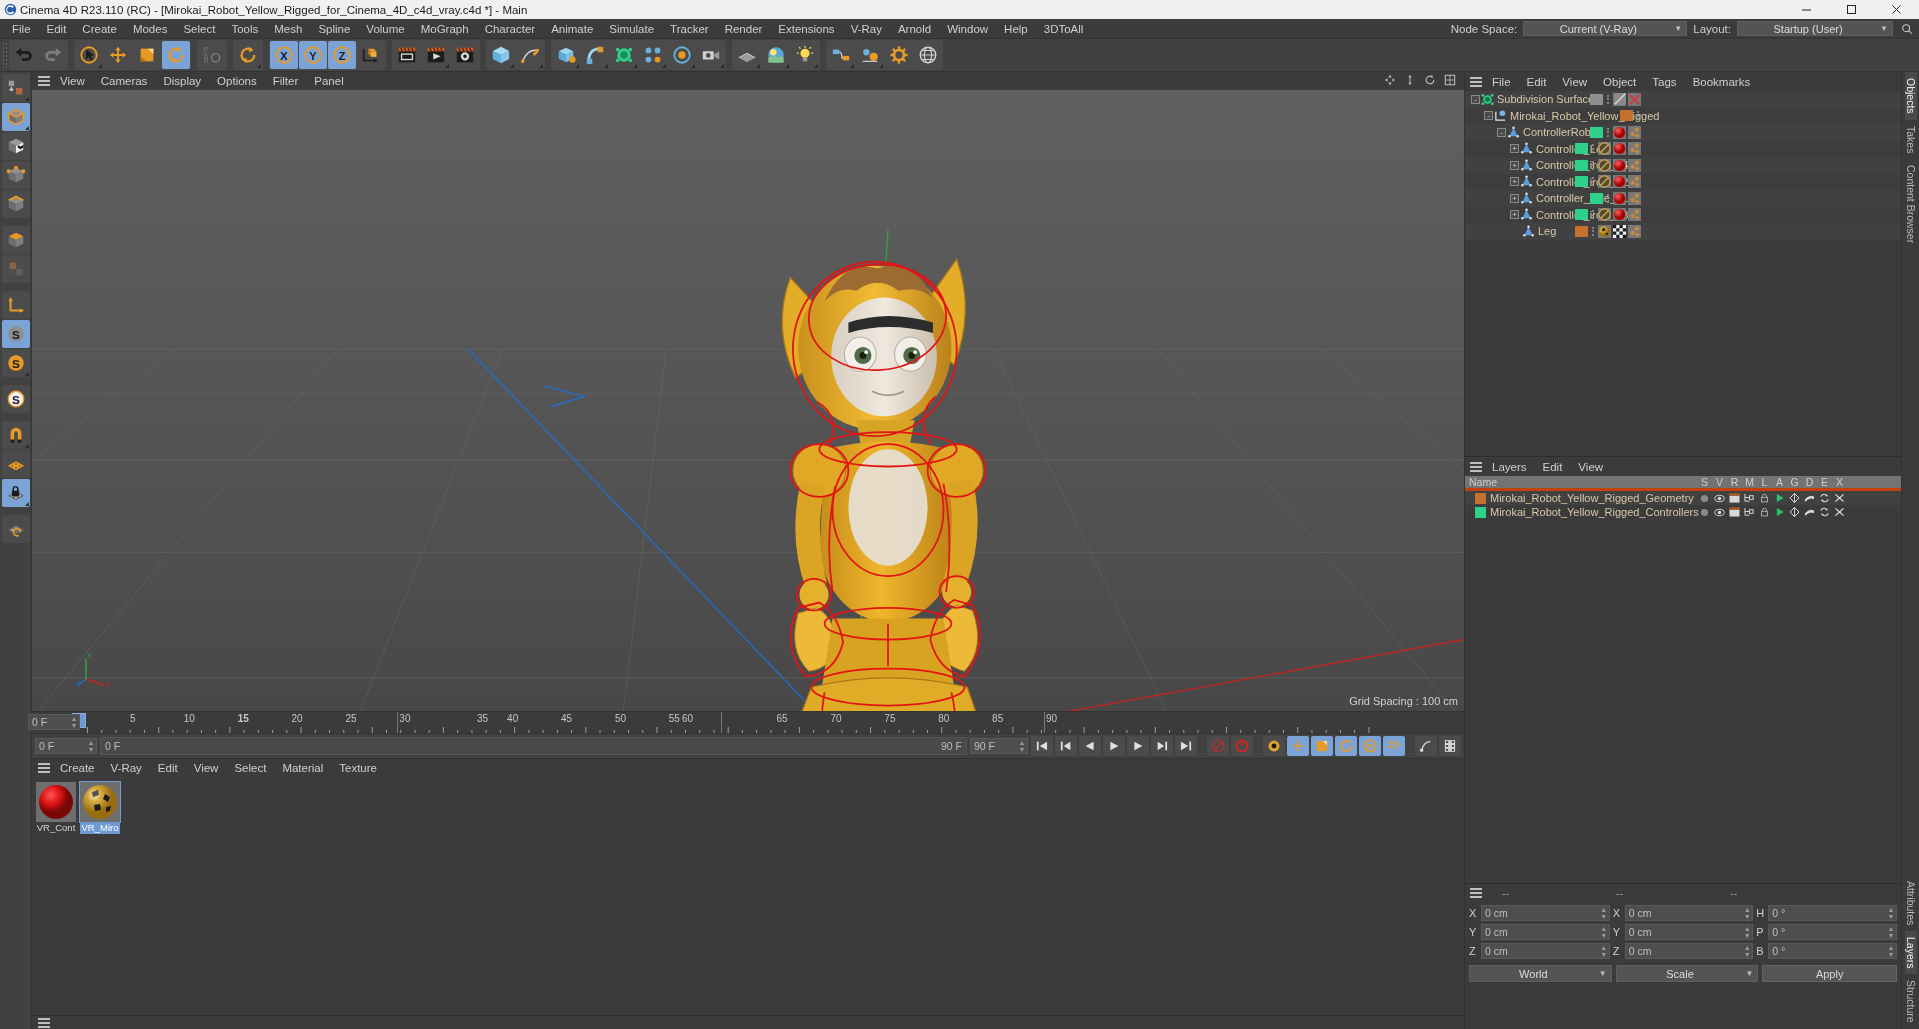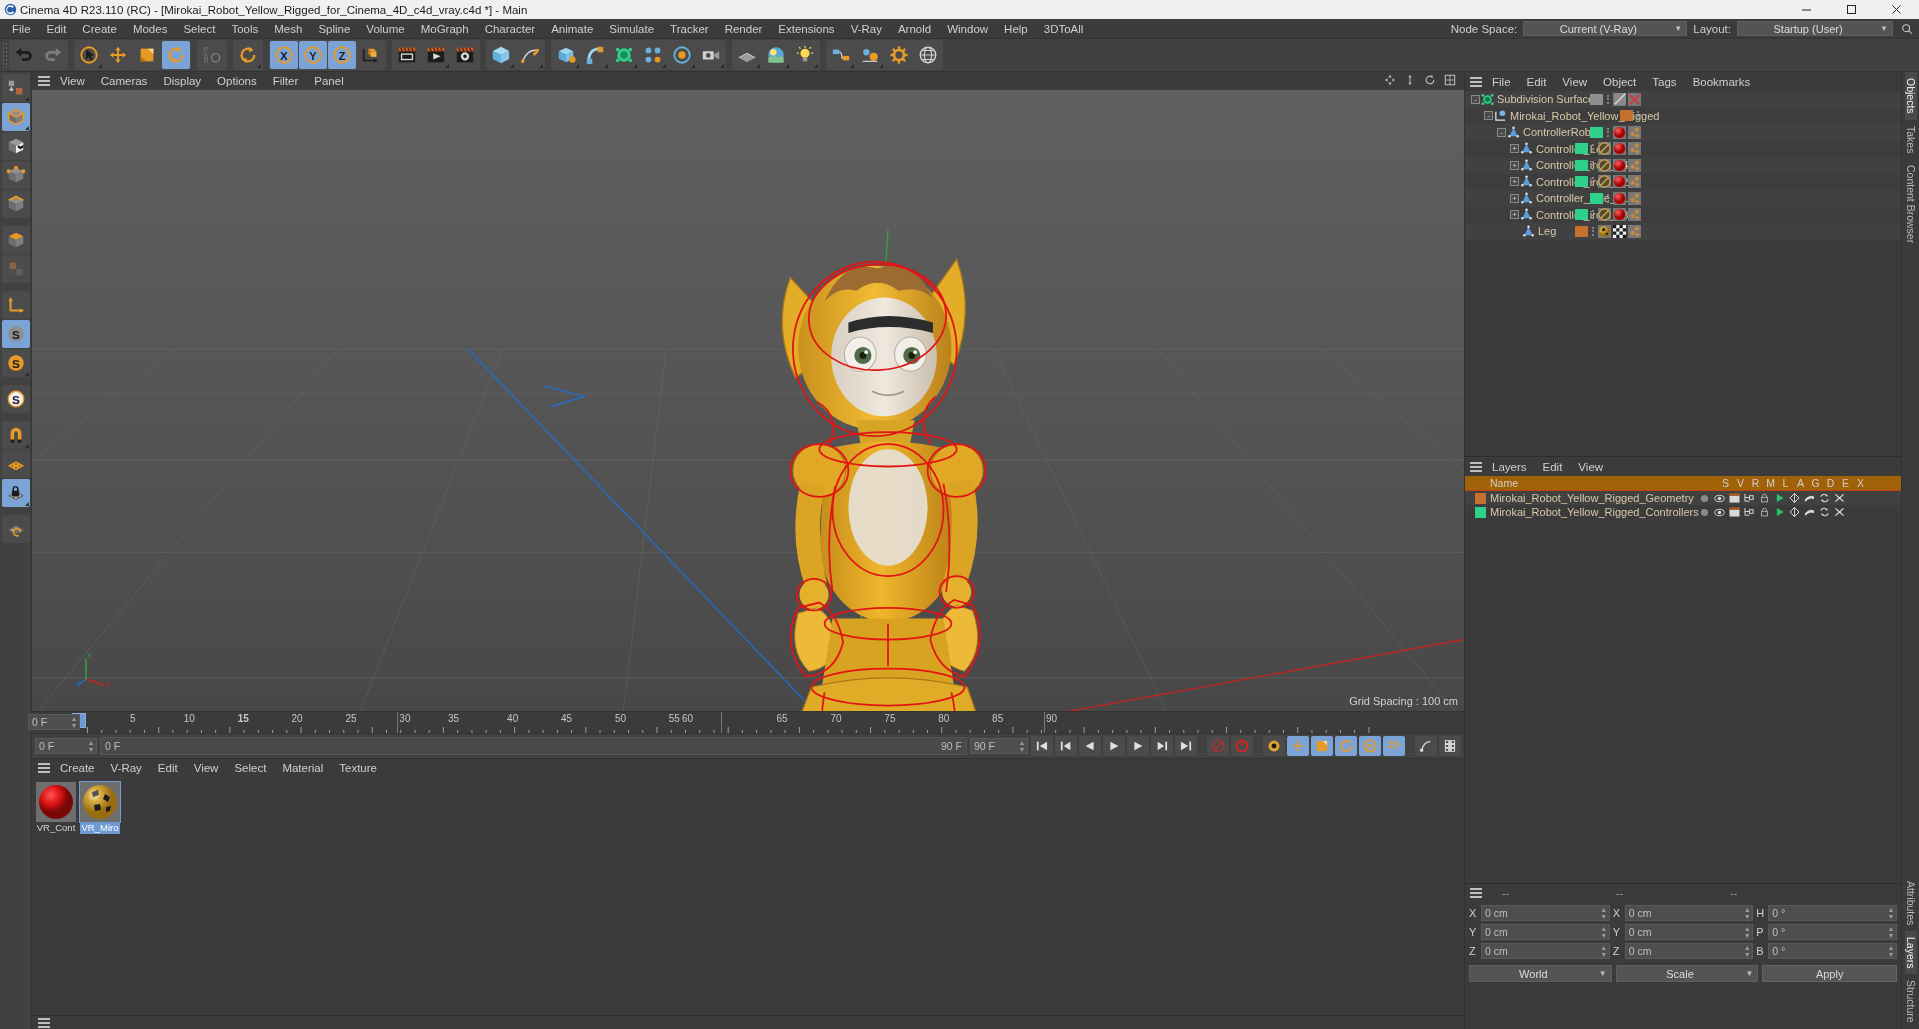--- a/index.html
+++ b/index.html
@@ -124,22 +124,22 @@
   .orow .onm{ white-space:nowrap; padding-left:3px; }
   .orow .tags{ position:absolute; right:0; top:0; height:16.5px; display:flex;
     align-items:center; gap:2px; }
   .tagsq{ width:13px; height:13px; display:flex; align-items:center; justify-content:center;
     background:#787878; }
   .layercol{ width:13px; height:11px; flex:none; }
   .dots3{ width:6px; display:flex; flex-direction:column; gap:1.5px; align-items:center; }
   .dots3 i{ width:2px; height:2px; background:#9a9a9a; border-radius:50%; display:block; }
 
   .layersmgr{ flex:1; display:flex; flex-direction:column; }
-  .lay-head{ height:15px; background:#a16207; display:flex; align-items:center;
-    font-size:10.5px; color:#cfcfcf; border-bottom:1px solid #c2410c;padding-left:21px; }
+  .lay-head{ height:15px; background:#737373; display:flex; align-items:center;
+    font-size:10.5px; color:#cfcfcf; border-bottom:3px solid #c2410c; }
   .lay-head .nmcol{ width:232px; padding-left:4px; }
   .lay-head .c{ width:15px; text-align:center; }
   .lay-row{ height:14px; display:flex; align-items:center; font-size:11px; color:#d8c9a8; }
   .lay-row:nth-child(odd){ background:#414141; }
   .lay-row .sw{ width:11px; height:11px; margin-right:4px; flex:none; }
   .lay-row .nmcol{ width:232px; display:flex; align-items:center; padding-left:10px; white-space:nowrap;}
   .lay-row .c{ width:15px; display:flex; align-items:center; justify-content:center; }
 
   
   .coords{ height:146px; background:#3b3b3b; border-top:1px solid #2e2e2e;
@@ -810,21 +810,21 @@
     <div class="tl-ruler">
       <div class="tl-ticks" id="tl-ticks">
           <div class="tl-num" style="left: 42px;">0</div>
           <div class="tl-num" style="left: 95.8889px;">5</div>
           <div class="tl-num" style="left: 149.778px;">10</div>
           <div class="tl-num" style="left: 203.667px; font-weight: bold;">15</div>
           <div class="tl-num" style="left: 257.556px;">20</div>
           <div class="tl-num" style="left: 311.444px;">25</div>
           <div class="tl-num" style="left: 365.333px;">30</div>
           <div class="tl-green" style="left: 365.333px;"></div>
-          <div class="tl-num" style="left: 414px;">35</div>
+          <div class="tl-num" style="left: 443px;">35</div>
           <div class="tl-num" style="left: 473.111px;">40</div>
           <div class="tl-num" style="left: 527px;">45</div>
           <div class="tl-num" style="left: 580.889px;">50</div>
           <div class="tl-num" style="left: 634.778px;">55</div>
           <div class="tl-num" style="left: 648px;">60</div>
           <div class="tl-green" style="left: 688.667px;"></div>
           <div class="tl-num" style="left: 742.556px;">65</div>
           <div class="tl-num" style="left: 796.444px;">70</div>
           <div class="tl-num" style="left: 850.333px;">75</div>
           <div class="tl-num" style="left: 904.222px;">80</div>

